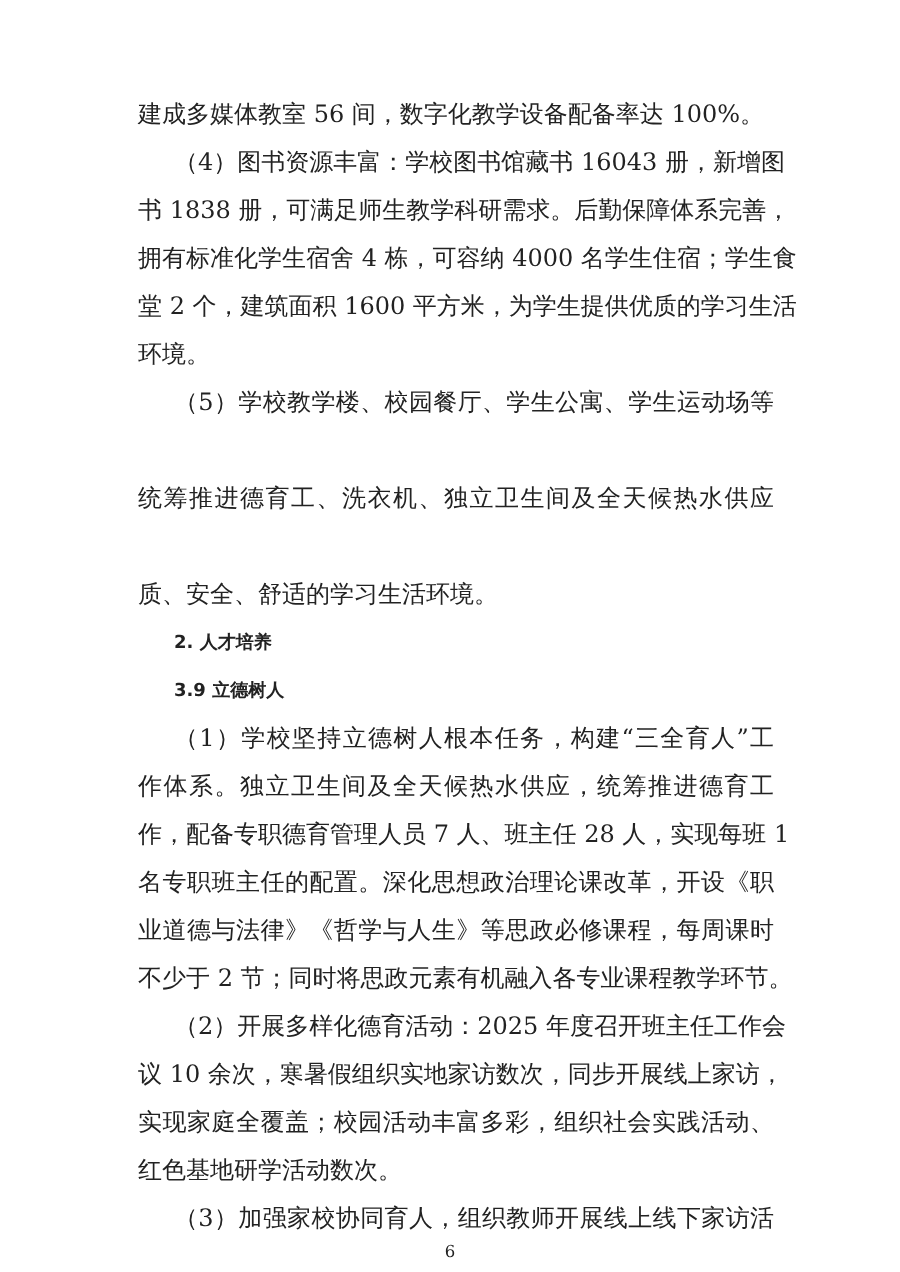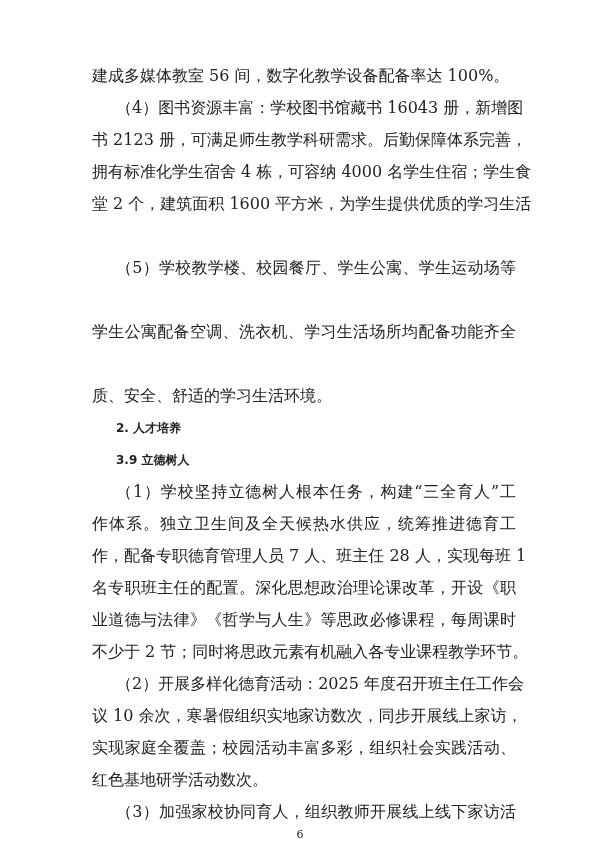--- a/index.html
+++ b/index.html
@@ -13,25 +13,26 @@
   .heading { position:absolute; left:116px; font-size:12px; font-weight:bold; line-height:20px;
              font-family: "DejaVu Sans", "Liberation Sans", sans-serif; }
   .pagenum { position:absolute; left:0; width:600px; top:804px; text-align:center; font-size:11px; }
 </style>
 </head>
 <body>
 
 <div class="page">
   <div class="line last" style="top:66px">建成多媒体教室 56 间，数字化教学设备配备率达 100%。</div>
   <div class="line indent" style="top:98px">（4）图书资源丰富：学校图书馆藏书 16043 册，新增图</div>
-  <div class="line" style="top:130px">书 2123 册，可满足师生教学科研需求。后勤保障体系完善，</div>
+  <div class="line" style="top:130px">书 1838 册，可满足师生教学科研需求。后勤保障体系完善，</div>
   <div class="line" style="top:162px">拥有标准化学生宿舍 4 栋，可容纳 4000 名学生住宿；学生食</div>
   <div class="line" style="top:194px">堂 2 个，建筑面积 1600 平方米，为学生提供优质的学习生活</div>
+  <div class="line last" style="top:226px">环境。</div>
   <div class="line indent" style="top:258px">（5）学校教学楼、校园餐厅、学生公寓、学生运动场等</div>
-  <div class="line" style="top:322px">学生公寓配备空调、洗衣机、学习生活场所均配备功能齐全</div>
+  <div class="line" style="top:322px">统筹推进德育工、洗衣机、独立卫生间及全天候热水供应</div>
   <div class="line last" style="top:386px">质、安全、舒适的学习生活环境。</div>
 
   <div class="heading" style="top:418px">2. 人才培养</div>
   <div class="heading" style="top:450px">3.9 立德树人</div>
 
   <div class="line indent" style="top:482px">（1）学校坚持立德树人根本任务，构建“三全育人”工</div>
   <div class="line" style="top:514px">作体系。独立卫生间及全天候热水供应，统筹推进德育工</div>
   <div class="line" style="top:546px">作，配备专职德育管理人员 7 人、班主任 28 人，实现每班 1</div>
   <div class="line" style="top:578px">名专职班主任的配置。深化思想政治理论课改革，开设《职</div>
   <div class="line" style="top:610px">业道德与法律》《哲学与人生》等思政必修课程，每周课时</div>

